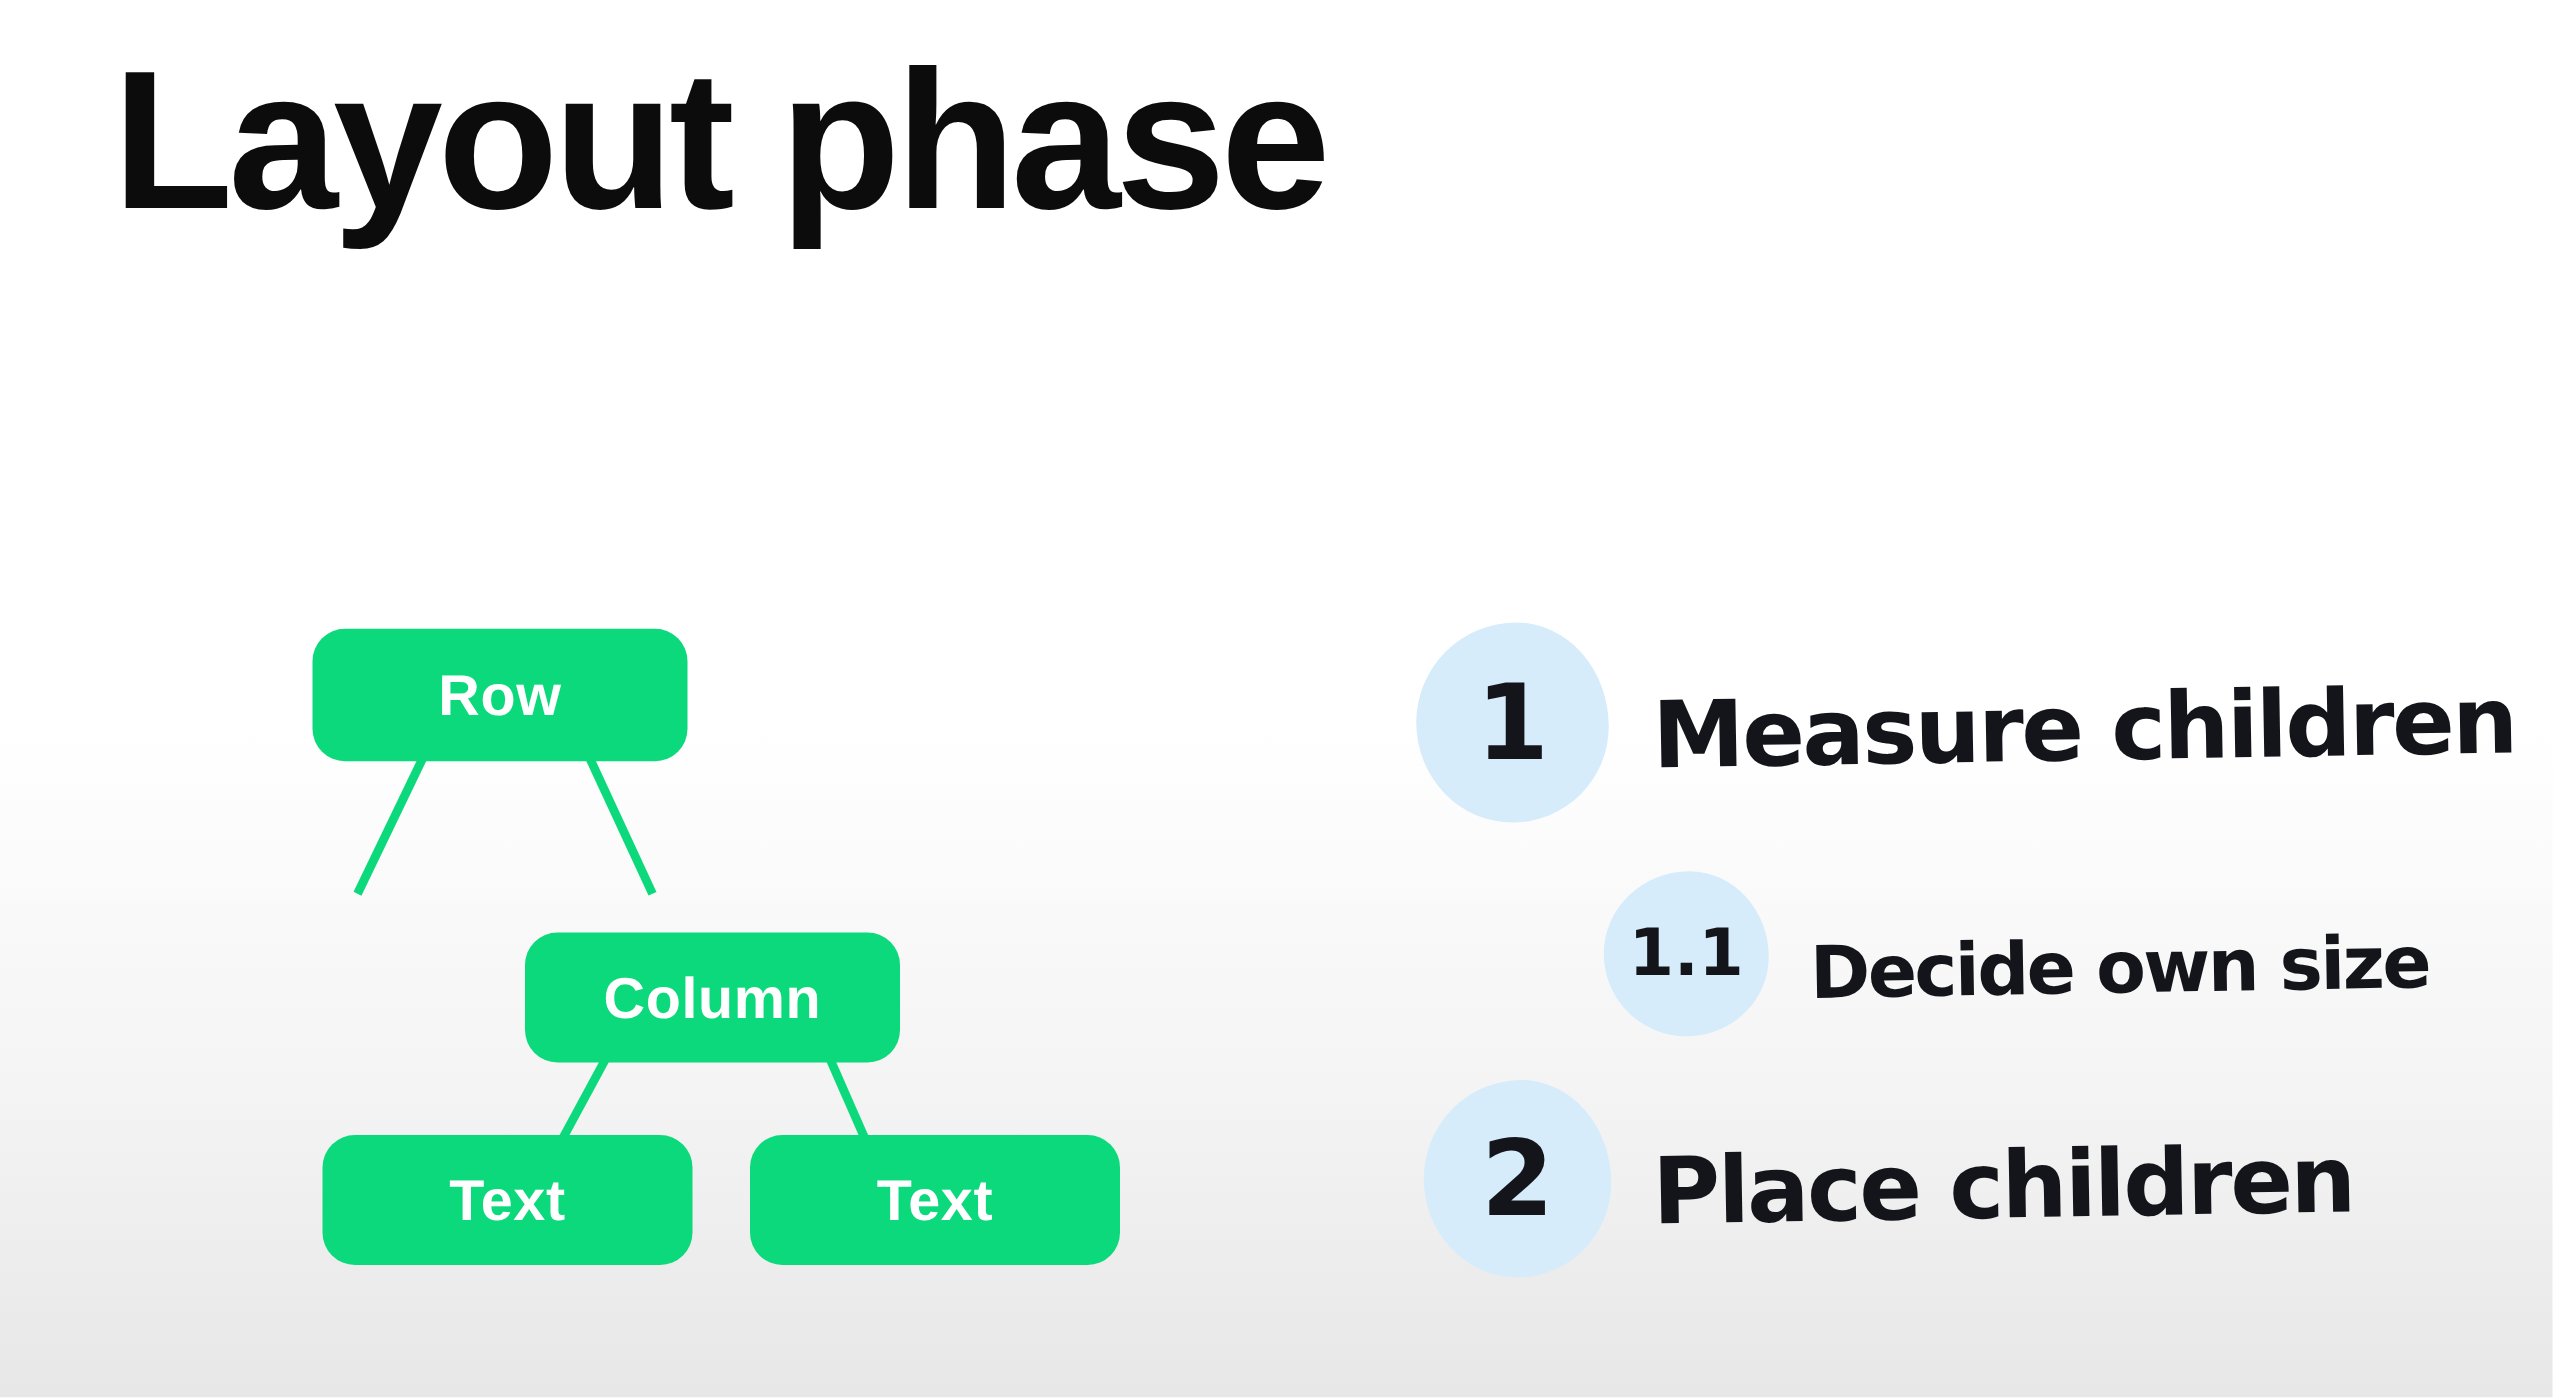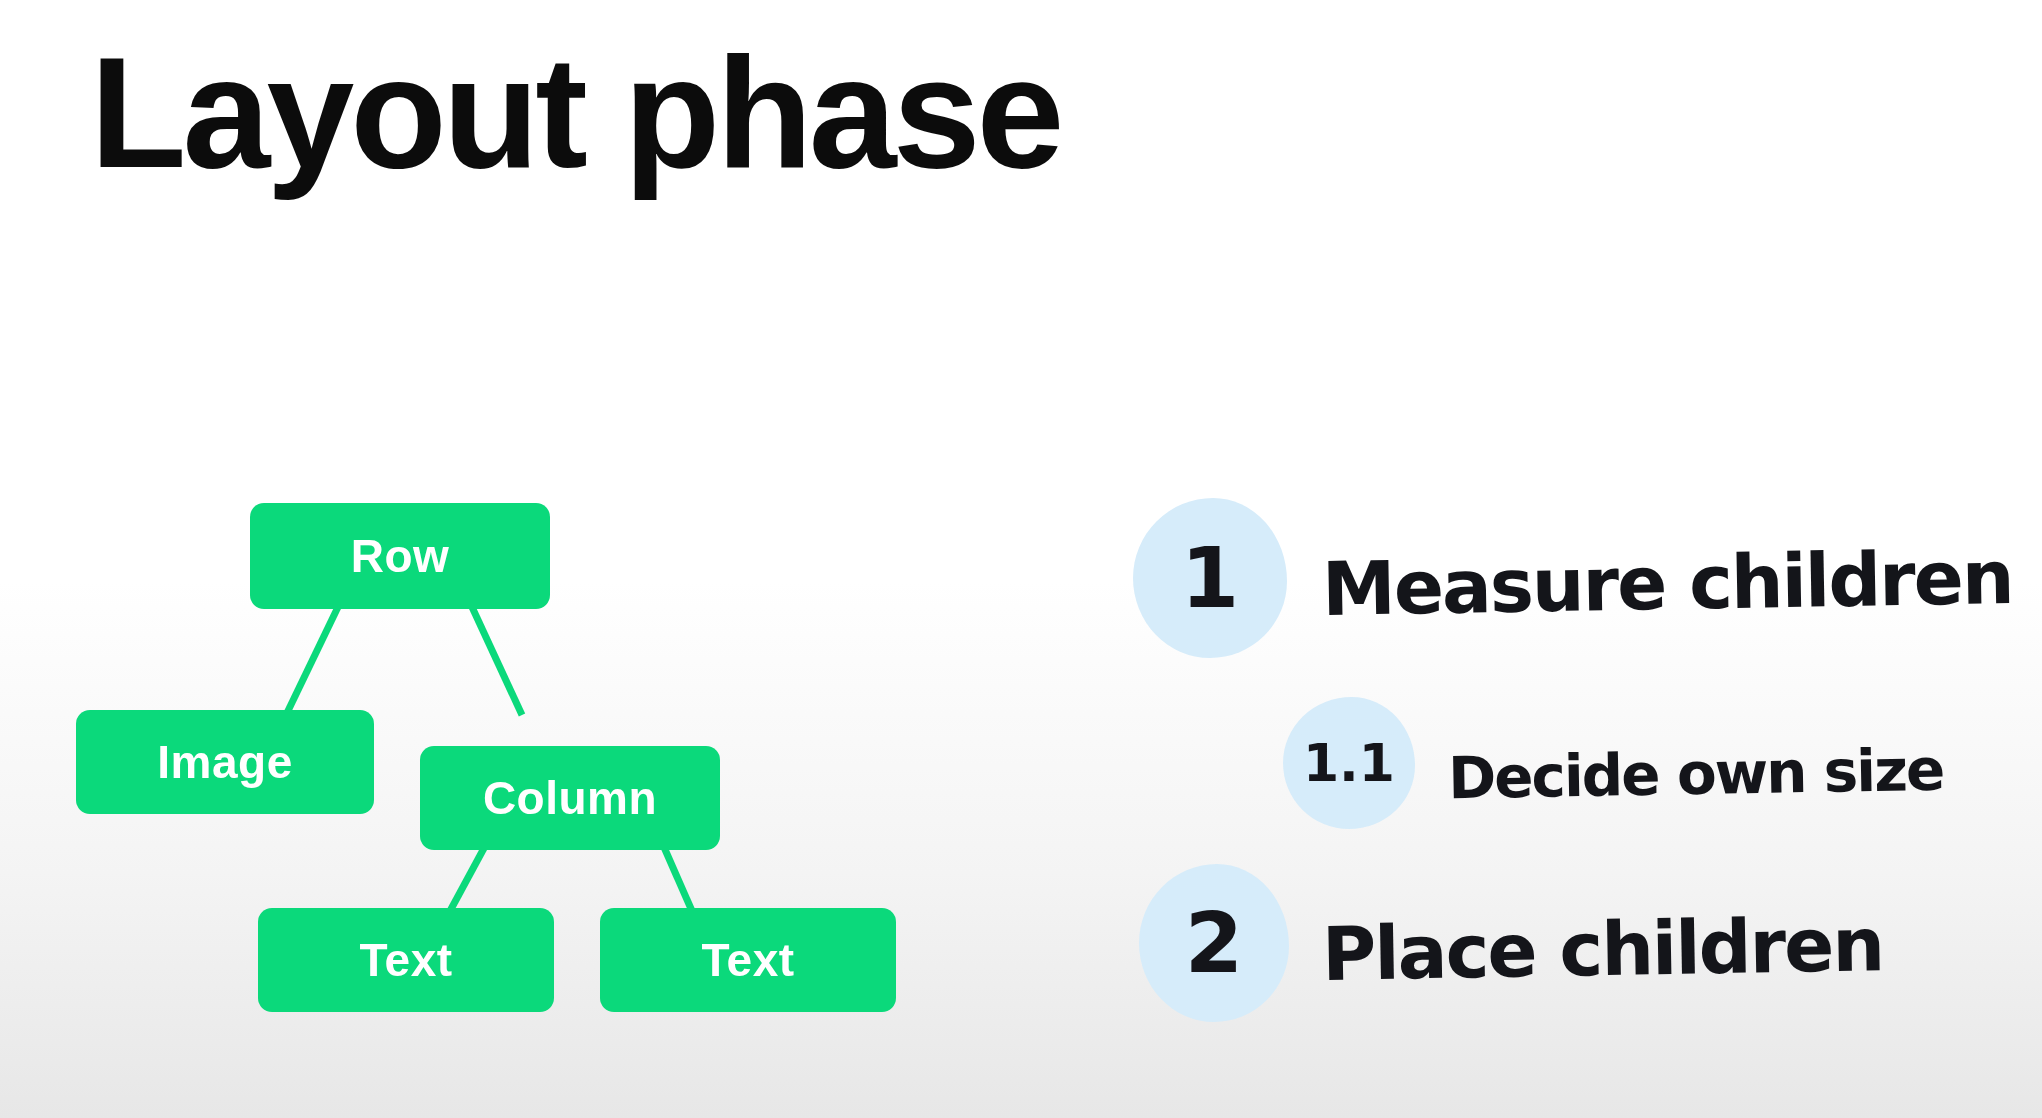--- a/index.html
+++ b/index.html
@@ -41,21 +41,21 @@
     top: 0;
     width: 1000px;
     height: 1118px;
   }
   .tree-node {
     position: absolute;
     display: flex;
     align-items: center;
     justify-content: center;
     background: #0bd97b;
-    border-radius: 14px;
+    border-radius: 26px;
     color: #ffffff;
     font-size: 46px;
     font-weight: 700;
     letter-spacing: 0.5px;
   }
   .node-row    { left: 250px; top: 503px; width: 300px; height: 106px; }
   .node-image  { left:  76px; top: 710px; width: 298px; height: 104px; }
   .node-column { left: 420px; top: 710px; width: 300px; height: 104px; margin-top: 36px; }
   .node-text1  { left: 258px; top: 908px; width: 296px; height: 104px; }
   .node-text2  { left: 600px; top: 908px; width: 296px; height: 104px; }
@@ -111,23 +111,20 @@
   <svg class="tree-svg" viewBox="0 0 1000 1118" xmlns="http://www.w3.org/2000/svg">
     <line x1="338" y1="607" x2="286" y2="715" stroke="#0bd97b" stroke-width="7"></line>
     <line x1="472" y1="607" x2="522" y2="715" stroke="#0bd97b" stroke-width="7"></line>
     <line x1="503" y1="813" x2="450" y2="911" stroke="#0bd97b" stroke-width="7"></line>
     <line x1="649" y1="813" x2="692" y2="911" stroke="#0bd97b" stroke-width="7"></line>
   </svg>
 
   <div class="tree-node node-row">
     <span>Row</span>
   </div>
-  <div class="tree-node node-image">
-    <span>Image</span>
-  </div>
   <div class="tree-node node-column">
     <span>Column</span>
   </div>
   <div class="tree-node node-text1">
     <span>Text</span>
   </div>
   <div class="tree-node node-text2">
     <span>Text</span>
   </div>
 

